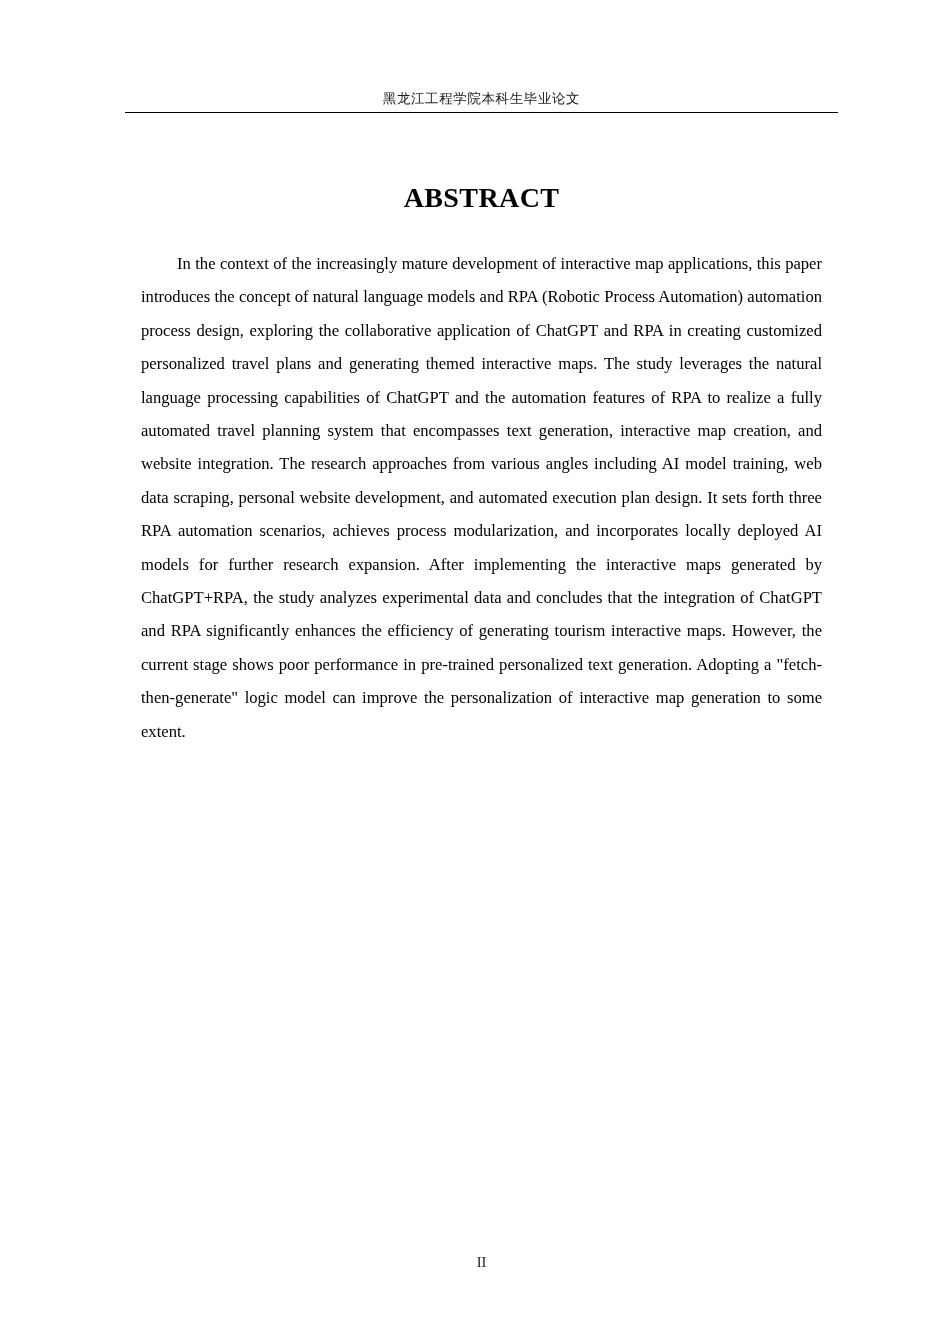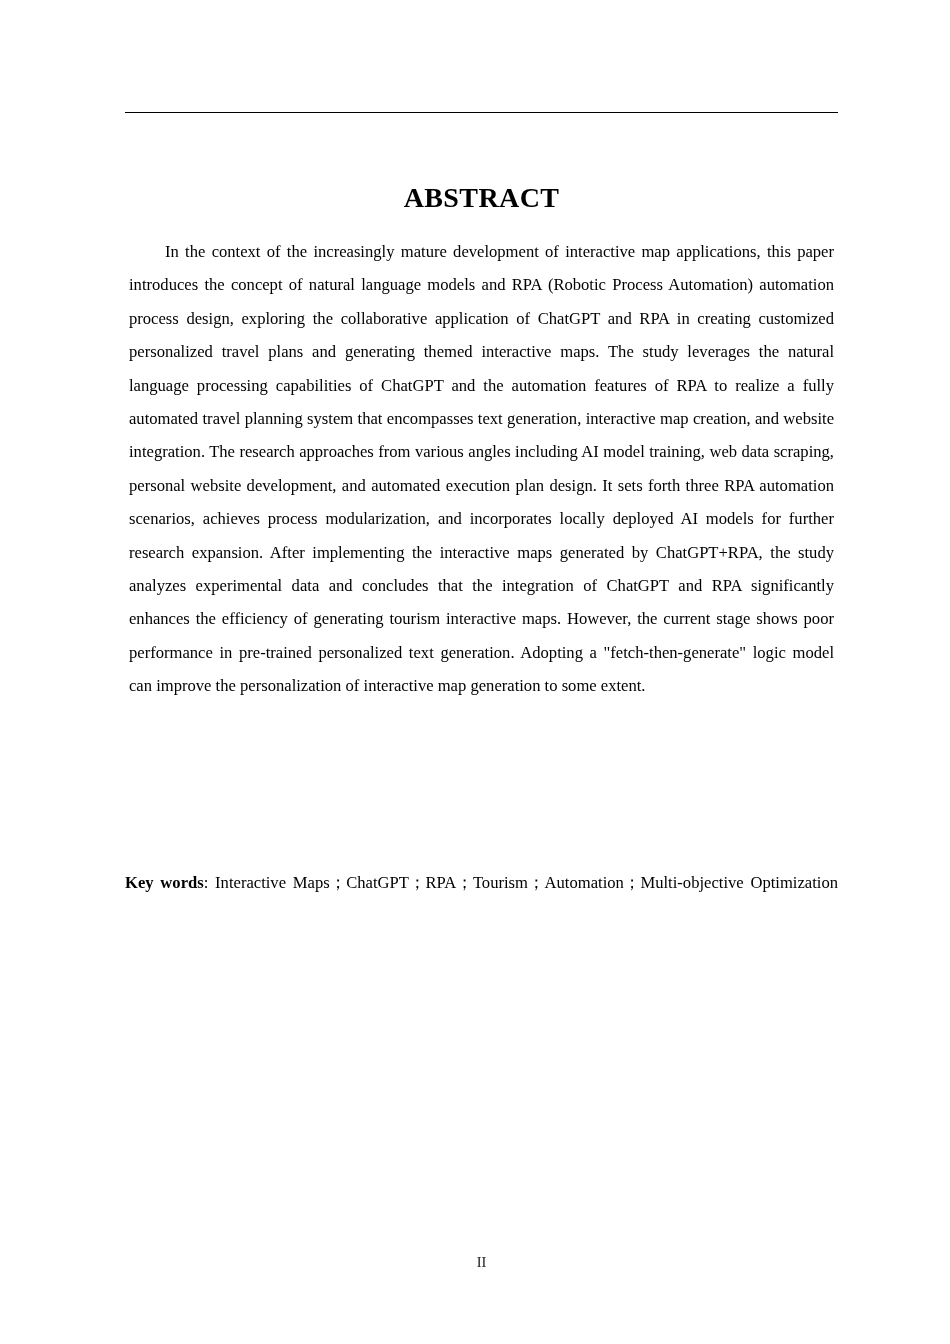--- a/index.html
+++ b/index.html
@@ -61,21 +61,21 @@
 
   
   .body-block {
     position: absolute;
     left: 125px;
     top: 231px;
     width: 713px;
   }
 
   .body-paragraph {
-    margin: 4px;
+    margin: 16px;
     font-size: 16.6px;
     line-height: 33.4px;
     text-align: justify;
     text-justify: inter-word;
     text-indent: 36px;
     hyphens: none;
   }
 
   
   .keywords-block {
@@ -116,30 +116,30 @@
     font-size: 14.5px;
     line-height: 20px;
     color: #1a1a1a;
   }
 </style>
 </head>
 <body>
 
 <div class="page">
 
+  <div class="page-header">
+    <span class="page-header-text">黑龙江工程学院本科生毕业论文</span>
+  </div>
 
   <div class="header-rule"></div>
 
   <h1 class="doc-title">ABSTRACT</h1>
 
   <div class="body-block">
     <p class="body-paragraph">In the context of the increasingly mature development of interactive map applications, this paper introduces the concept of natural language models and RPA (Robotic Process Automation) automation process design, exploring the collaborative application of ChatGPT and RPA in creating customized personalized travel plans and generating themed interactive maps. The study leverages the natural language processing capabilities of ChatGPT and the automation features of RPA to realize a fully automated travel planning system that encompasses text generation, interactive map creation, and website integration. The research approaches from various angles including AI model training, web data scraping, personal website development, and automated execution plan design. It sets forth three RPA automation scenarios, achieves process modularization, and incorporates locally deployed AI models for further research expansion. After implementing the interactive maps generated by ChatGPT+RPA, the study analyzes experimental data and concludes that the integration of ChatGPT and RPA significantly enhances the efficiency of generating tourism interactive maps. However, the current stage shows poor performance in pre-trained personalized text generation. Adopting a "fetch-then-generate" logic model can improve the personalization of interactive map generation to some extent.</p>
   </div>
 
-  <div class="keywords-block">
-    <p class="keywords-line"><span class="keywords-label">Key words</span><span>: </span><span>Interactive Maps；ChatGPT；RPA；Tourism；Automation；Multi-objective Optimization</span></p>
-  </div>
 
   <div class="page-footer">
     <span class="page-number">II</span>
   </div>
 
 </div>
 
 </body></html>

